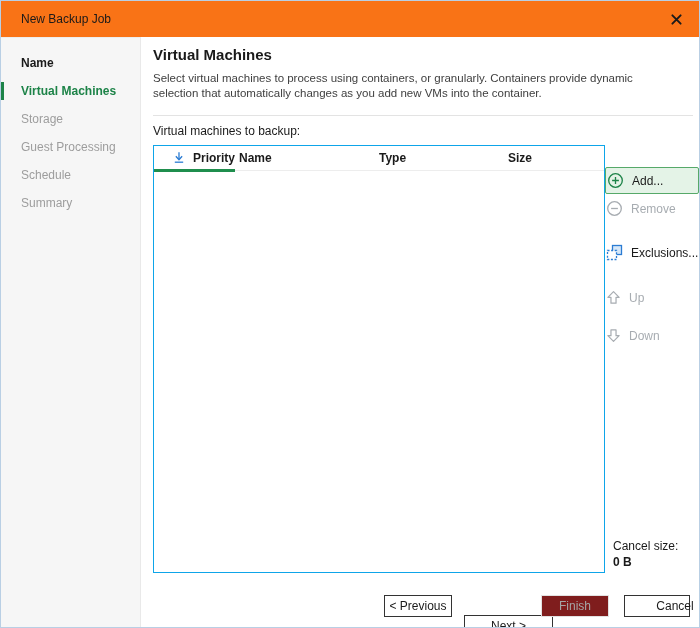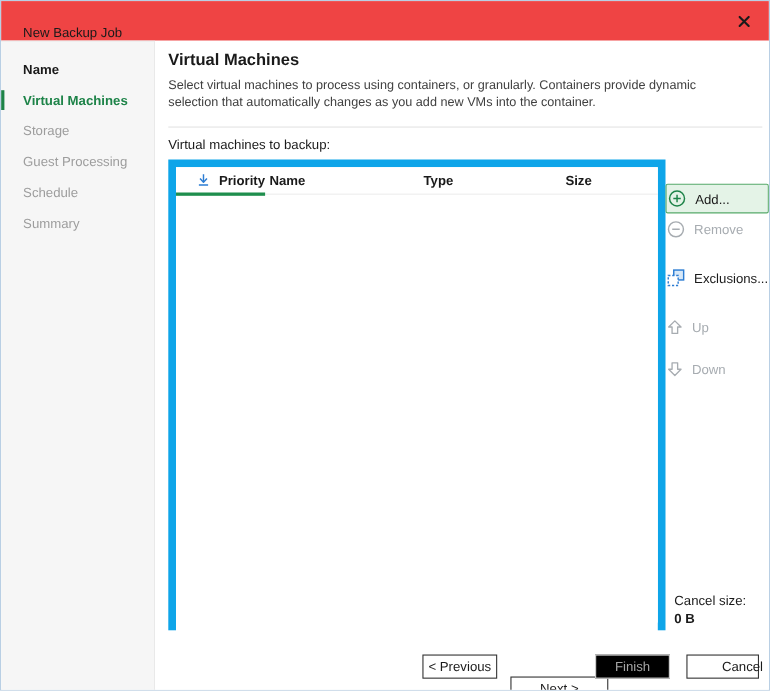--- a/index.html
+++ b/index.html
@@ -11,22 +11,22 @@
     width: 700px; height: 628px;
     background: #ffffff;
     border: 1px solid #b9cfe4;
     overflow: hidden;
   }
 
   
   .titlebar {
     position: relative;
     height: 36px;
-    background: #ef4444;
-    display: flex; align-items: flex-end;
+    background: #f97316;
+    display: flex; align-items: center;
   }
   .titlebar .title {
     margin-left: 20px;
     font-size: 12px; color: #1a1a1a;
   }
   .close-btn {
     position: absolute; right: 12px; top: 7px;
     width: 22px; height: 22px;
     display: flex; align-items: center; justify-content: center;
     cursor: pointer;
@@ -78,21 +78,21 @@
   }
   .list-label {
     position: absolute; left: 12px; top: 87px;
     font-size: 12px; color: #1a1a1a;
   }
 
   
   .vm-table {
     position: absolute; left: 12px; top: 108px;
     width: 452px; height: 428px;
-    border: 7px solid #0ea5e9;
+    border: 1px solid #0ea5e9;
     background: #ffffff;
   }
   .vm-header {
     position: relative;
     display: grid;
     grid-template-columns: 81px 140px 129px 1fr;
     height: 25px;
     border-bottom: 1px solid #ededed;
     background: #ffffff;
   }
@@ -148,21 +148,21 @@
     background: #ffffff;
     border: 1px solid #333333;
     font-family: "Liberation Sans", "DejaVu Sans", sans-serif;
     font-size: 12px; color: #1a1a1a;
     display: flex; align-items: center; justify-content: center;
     cursor: pointer;
   }
   .btn-previous { left: 243px; width: 68px; }
   .btn-next     { left: 323px; width: 89px; margin-top: 20px; }
   .btn-finish   { left: 400px; width: 68px;
-    background: #000000; border: 1px solid #e2e2e2; color: #a5a5a5; cursor: default; }
+    background: #7f1d1d; border: 1px solid #e2e2e2; color: #a5a5a5; cursor: default; }
   .btn-cancel   { left: 483px; width: 66px; padding-left: 36px; }
 </style>
 </head>
 <body>
 
 <div class="window">
 
   <div class="titlebar">
     <span class="title">New Backup Job</span>
     <span class="close-btn">

